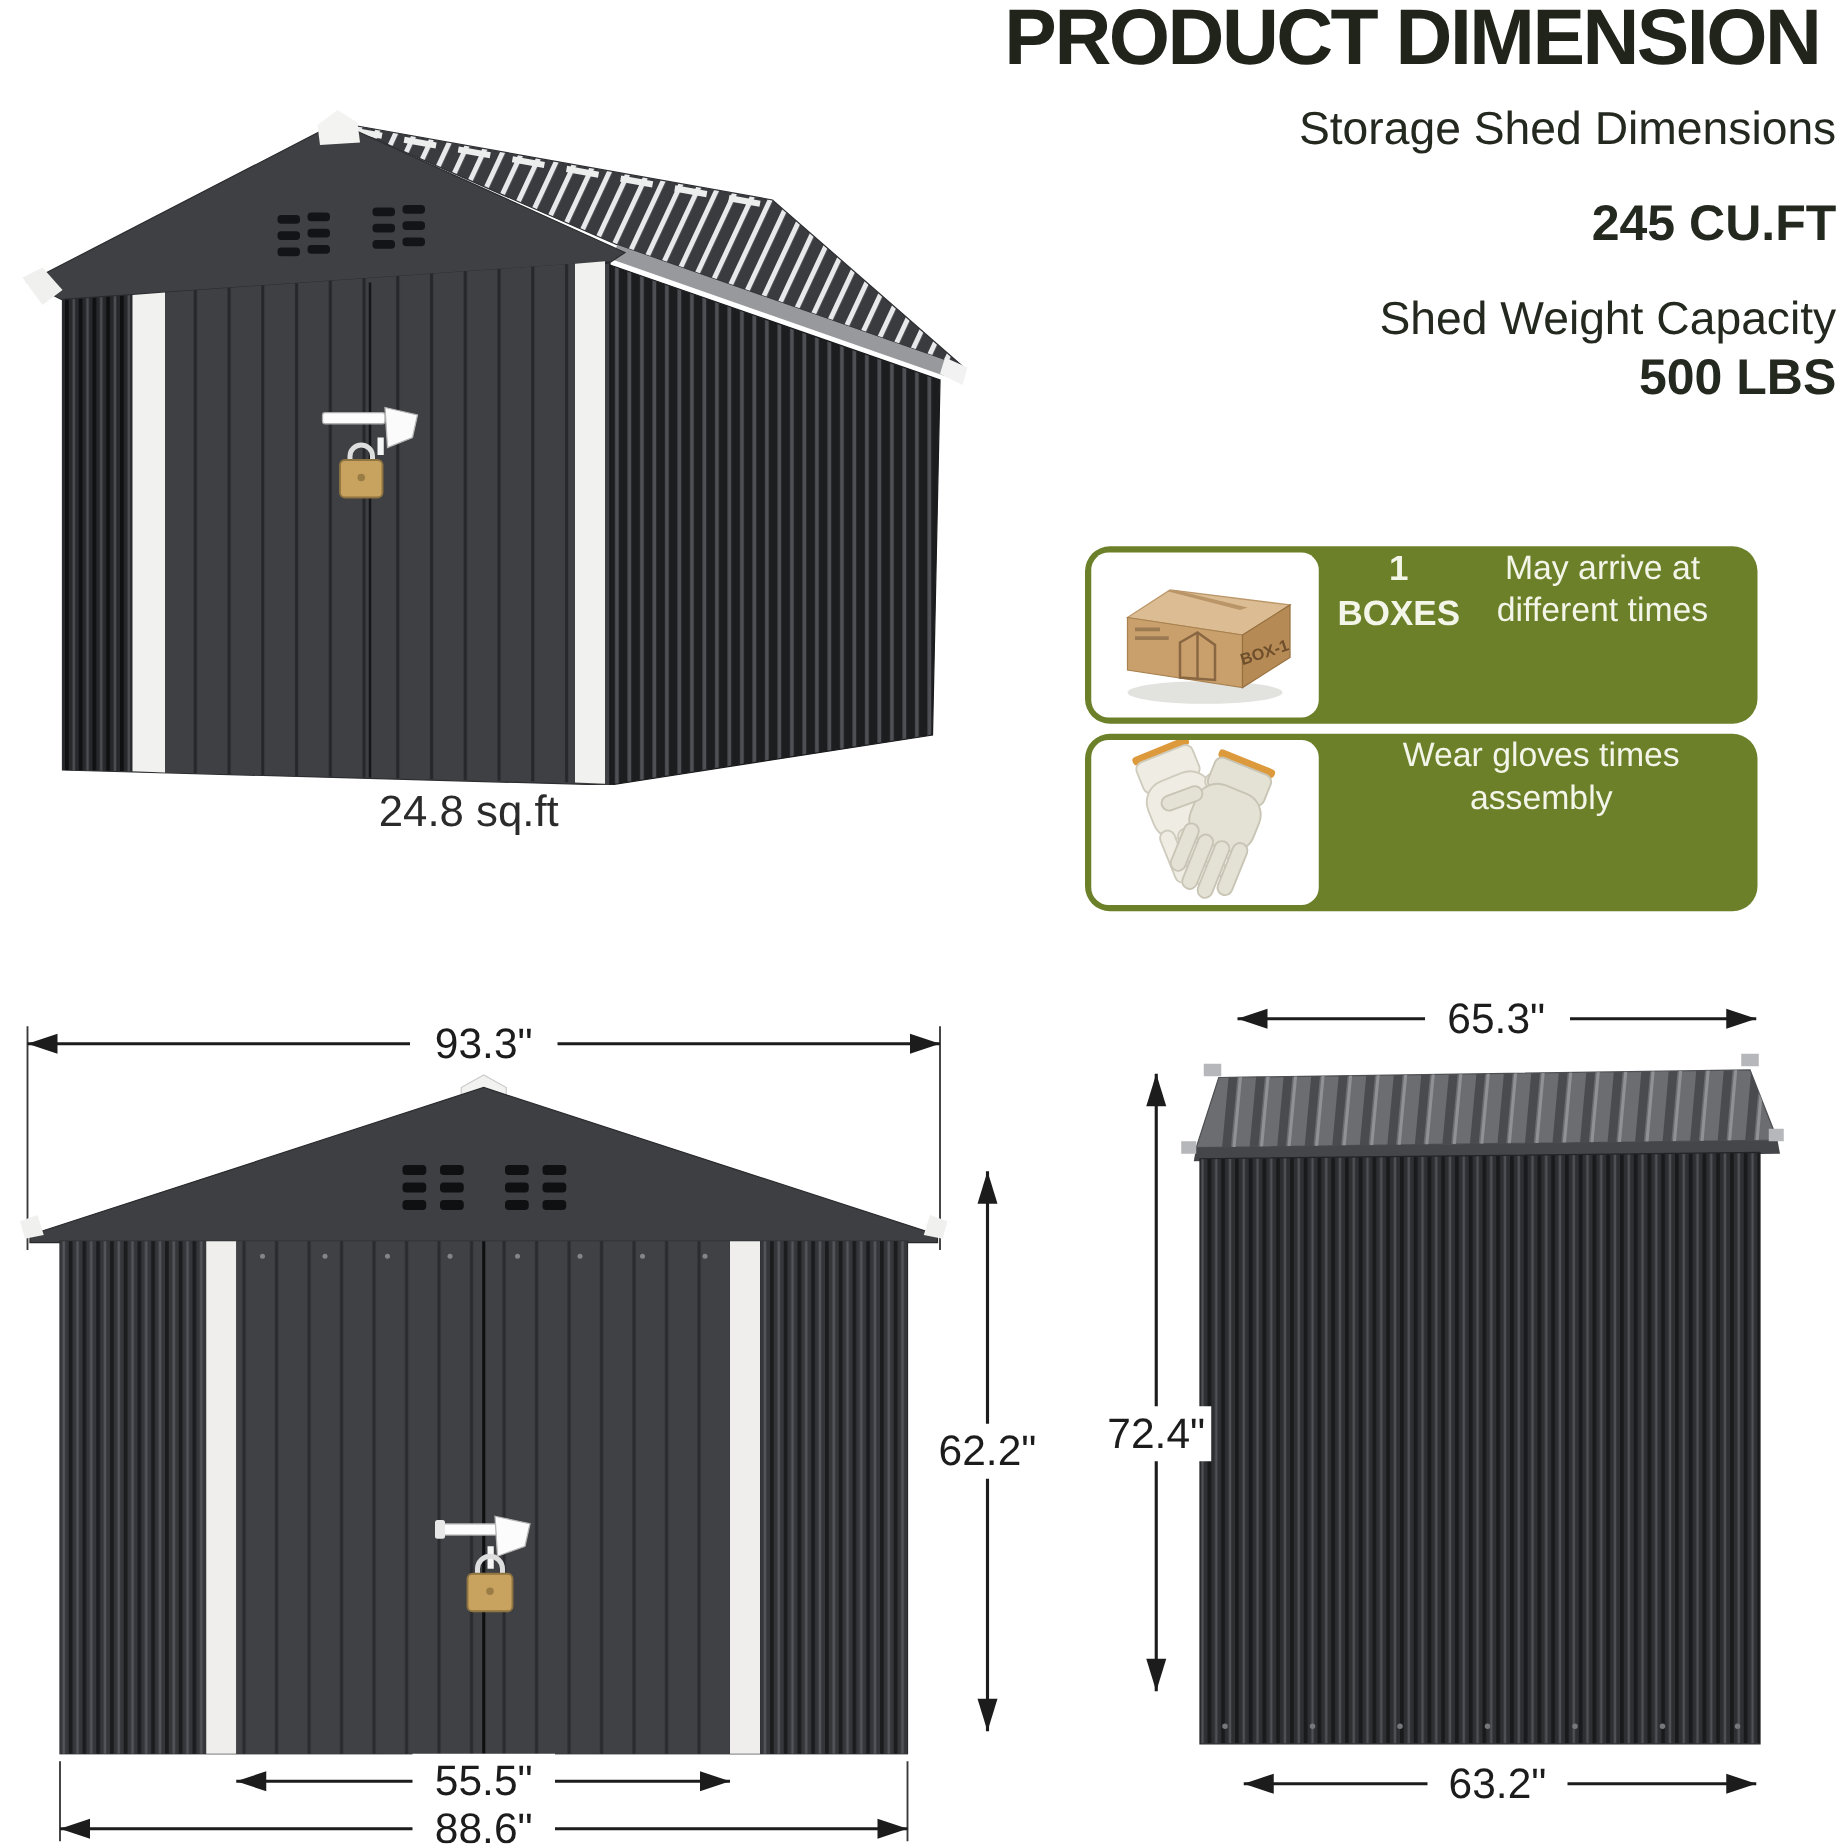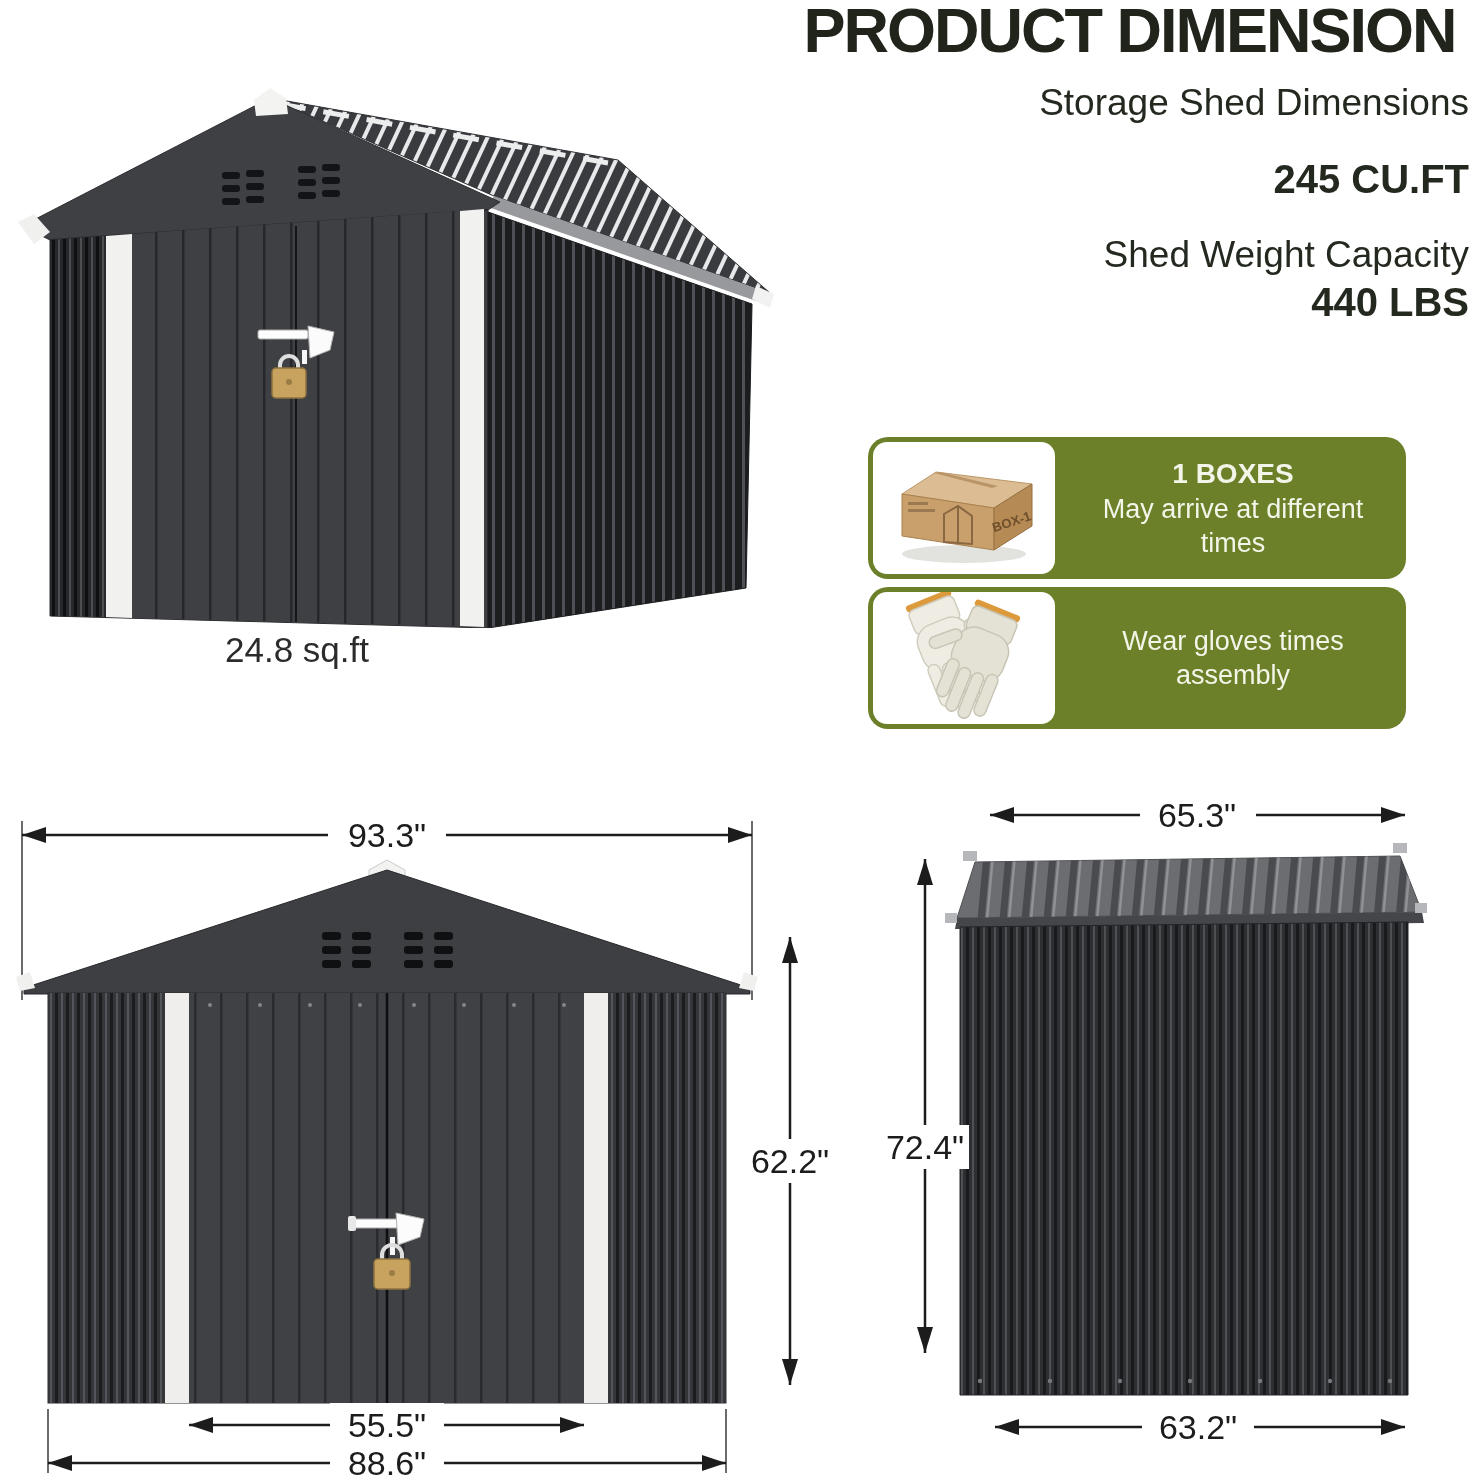--- a/index.html
+++ b/index.html
@@ -11,26 +11,26 @@
     letter-spacing:-2px;white-space:nowrap;color:#20241b;}
   #specs{left:790px;top:80px;width:679px;}
   .spec{text-align:right;margin-bottom:29px;color:#242920;}
   .spec-label{font-size:37px;line-height:46px;}
   .spec-value{font-size:40px;line-height:48px;font-weight:700;}
   
   #info-boxes{left:868px;top:437px;width:538px;display:flex;flex-direction:column;gap:8px;}
   .info-box{background:#6c8029;border-radius:20px;height:142px;display:flex;}
   .info-card{background:#ffffff;border-radius:14px;margin:5px;width:182px;flex:0 0 182px;
     display:flex;align-items:center;justify-content:center;overflow:hidden;}
-  .info-text{flex:1;display:flex;flex-direction:column;justify-content:center;text-align:center;
+  .info-text{flex:1;display:flex;flex-direction:row;justify-content:center;text-align:center;
     color:#f3f5e8;padding:0 10px;}
   .info-title{font-size:28px;font-weight:700;line-height:36px;}
   .info-sub{font-size:27px;line-height:34px;}
   
-  #persp-caption{left:225px;top:630px;width:300px;font-size:35px;color:#2b2b2b;}
+  #persp-caption{left:225px;top:630px;width:300px;text-align:center;font-size:35px;color:#2b2b2b;}
   
   .dim-line{stroke:#1c1c1c;stroke-width:2.5;}
   .dim-arrow{fill:#1c1c1c;}
   .ext-line{stroke:#3a3a3a;stroke-width:1.5;}
   .lbl-bg{fill:#ffffff;}
   .dim-text{font-family:"Liberation Sans",sans-serif;font-size:34px;fill:#1c1c1c;
     text-anchor:middle;dominant-baseline:central;}
 </style>
 </head>
 <body>
@@ -108,21 +108,21 @@
   <div class="abs" id="main-title">PRODUCT DIMENSION</div>
   <div class="abs" id="specs">
     <div class="spec">
       <div class="spec-label">Storage Shed Dimensions</div>
     </div>
     <div class="spec">
       <div class="spec-value">245 CU.FT</div>
     </div>
     <div class="spec">
       <div class="spec-label">Shed Weight Capacity</div>
-      <div class="spec-value">440 LBS</div>
+      <div class="spec-value">500 LBS</div>
     </div>
   </div>
 
   <div class="abs" id="info-boxes">
     <div class="info-box">
       <div class="info-card">
         <svg width="180" height="132" viewBox="0 0 180 132">
           <ellipse cx="90" cy="112" rx="62" ry="9" fill="#e2e2de"></ellipse>
           <polygon points="28,52 62,30 158,42 120,66" fill="#dcbd93" stroke="#bb9668" stroke-width="1"></polygon>
           <polygon points="28,52 120,66 120,108 28,94" fill="#c9a06c" stroke="#a8814f" stroke-width="1"></polygon>

